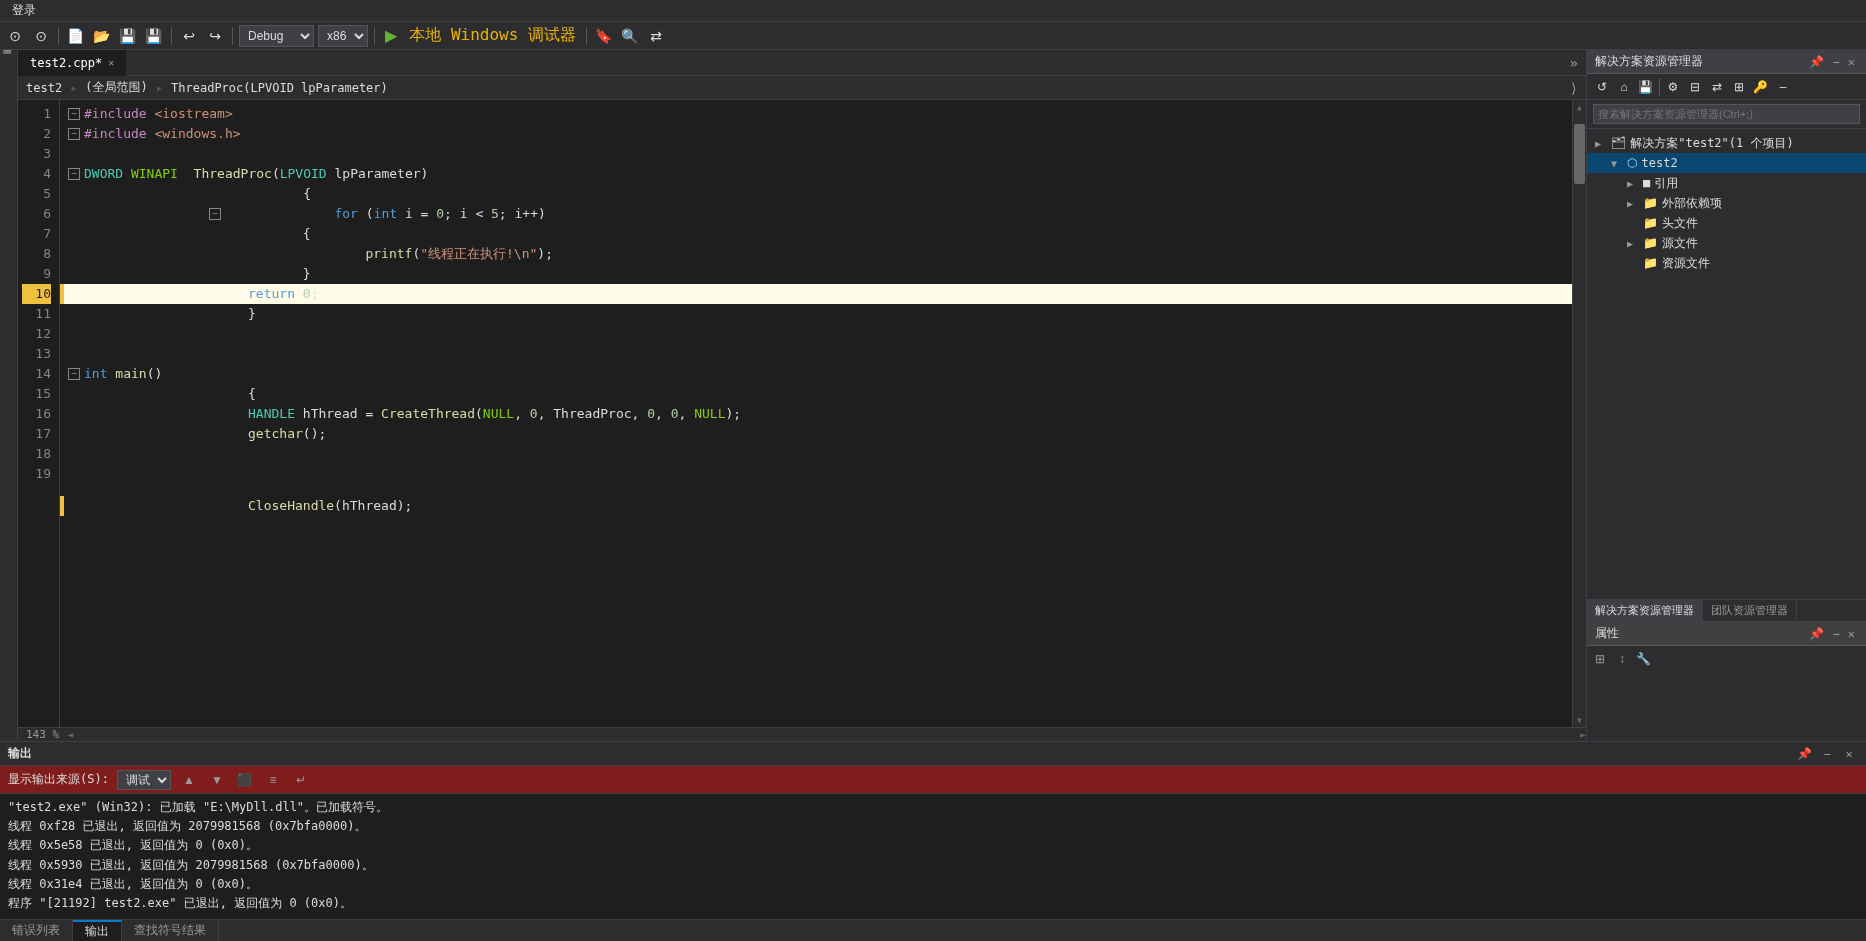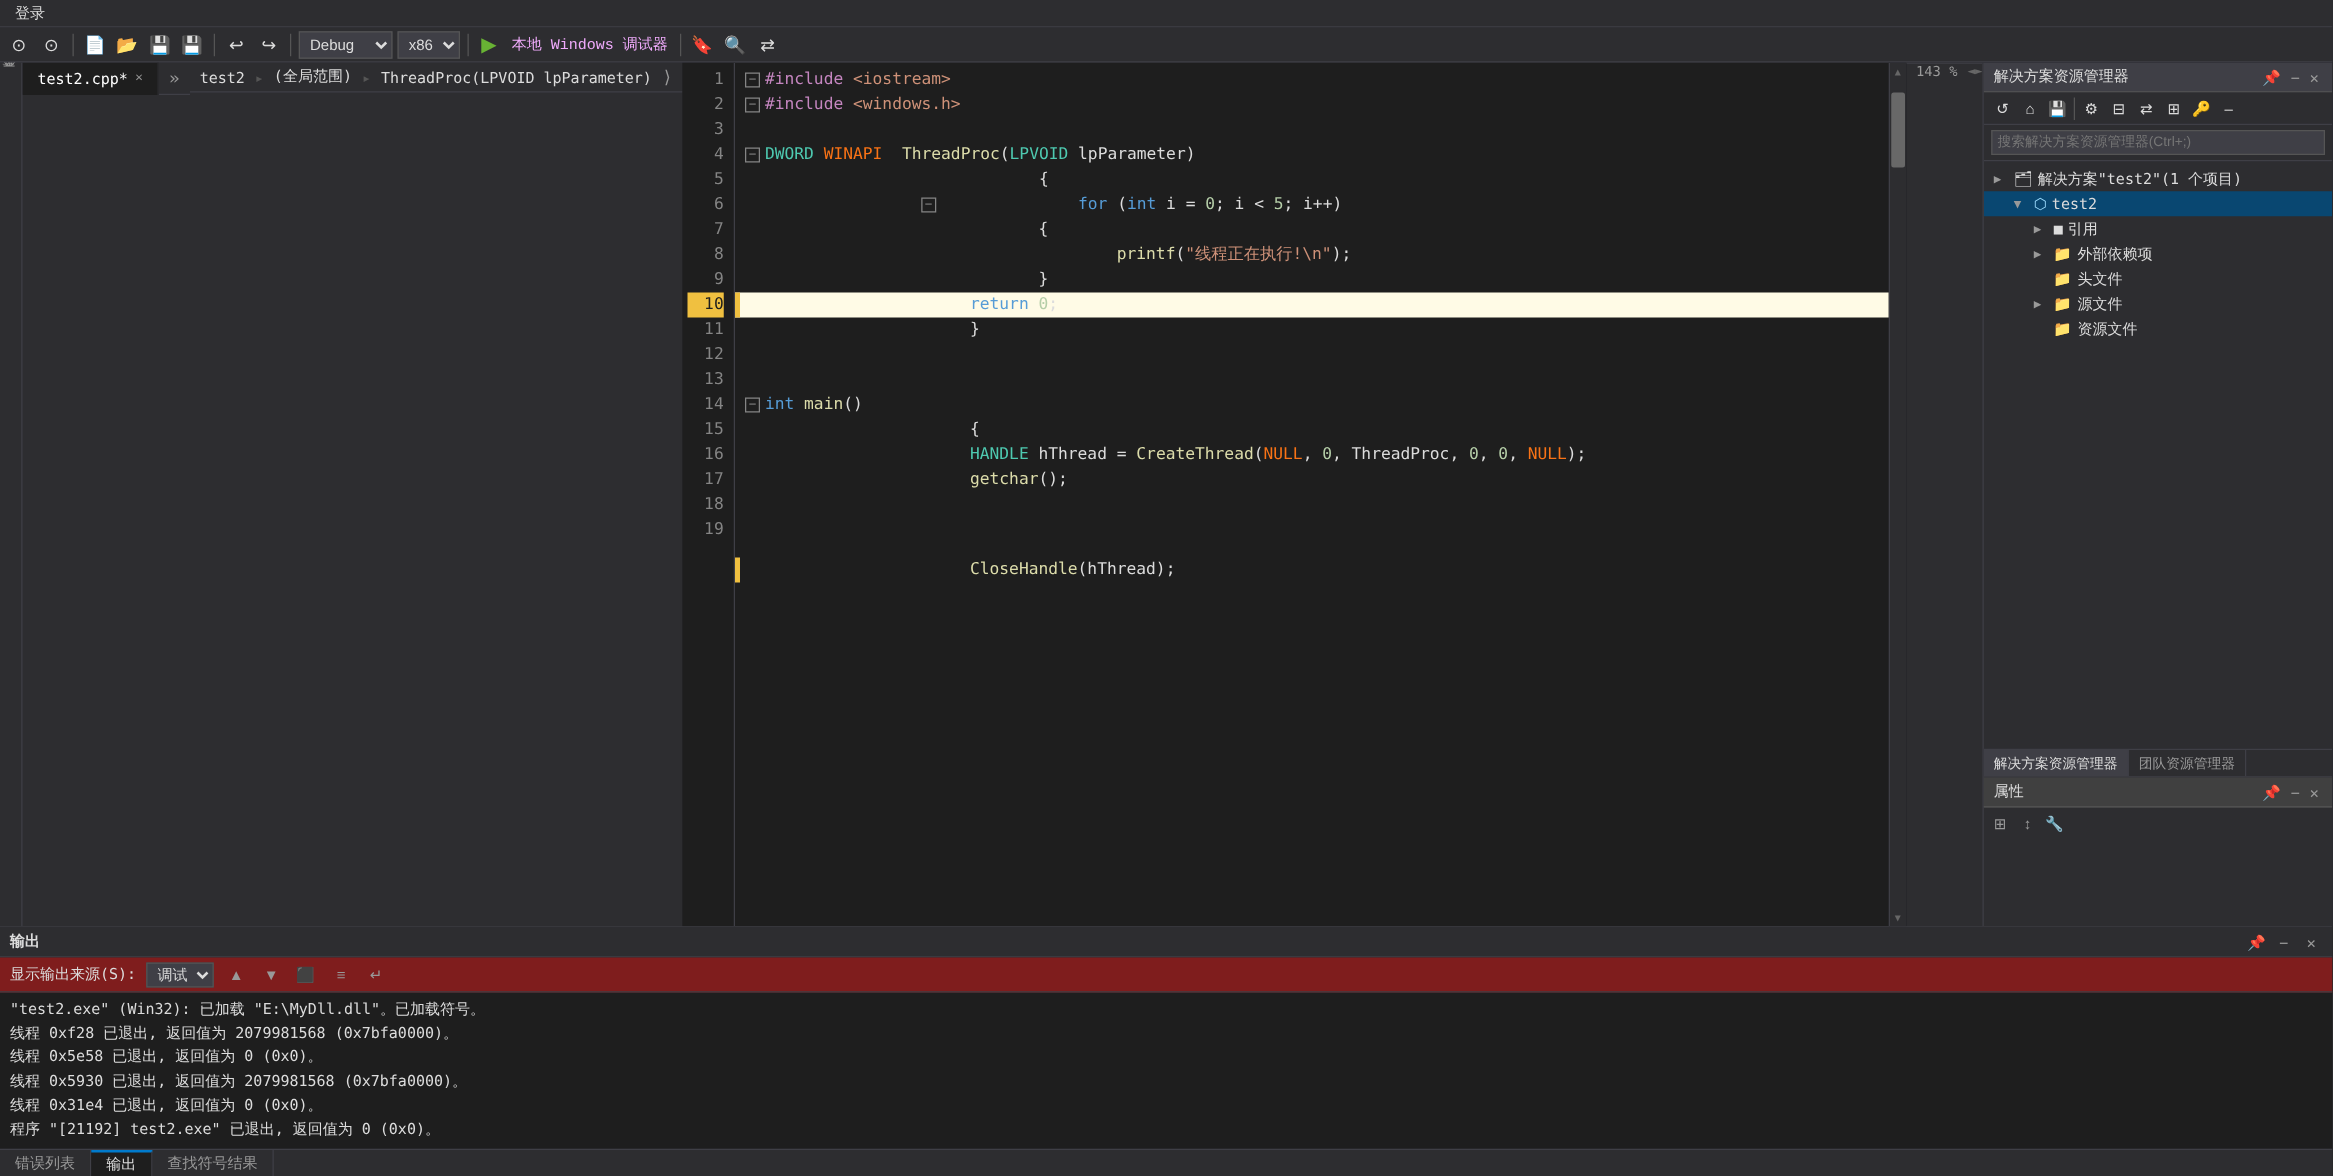--- a/index.html
+++ b/index.html
@@ -83,24 +83,23 @@
     }
     .toolbar-run-btn {
       background: transparent;
       border: none;
       color: #68b234;
       font-size: 16px;
       cursor: pointer;
       padding: 0 4px;
     }
     .toolbar-text {
-      color: #f0abfc;
-      font-size: 12px;
+      color: #eab308;
+      font-size: 16px;
       padding: 0 4px;
-      font-family: Liberation Mono, monospace;
     }
 
     
     #main-layout {
       display: flex;
       flex: 1;
       overflow: hidden;
     }
 
     
@@ -121,21 +120,21 @@
       font-size: 11px;
       color: #999;
       padding: 8px 2px;
       cursor: pointer;
       white-space: nowrap;
     }
 
     
     #center-area {
       display: flex;
-      flex-direction: row;
+      flex-direction: column;
       flex: 1;
       overflow: hidden;
     }
 
     
     #editor-tabs {
       background: #2d2d30;
       border-bottom: 1px solid #3f3f46;
       display: flex;
       align-items: center;
@@ -253,21 +252,21 @@
     }
 
     
     .kw { color: #569cd6; }
     .type { color: #4ec9b0; }
     .fn { color: #dcdcaa; }
     .str { color: #ce9178; }
     .num { color: #b5cea8; }
     .op { color: #dcdcdc; }
     .inc { color: #c586c0; }
-    .macro { color: #f97316; }
+    .macro { color: #84cc16; }
     .punct { color: #dcdcdc; }
     .plain { color: #dcdcdc; }
 
     
     #vertical-scrollbar {
       width: 14px;
       background: #2d2d30;
       border-left: 1px solid #3f3f46;
       display: flex;
       flex-direction: column;

